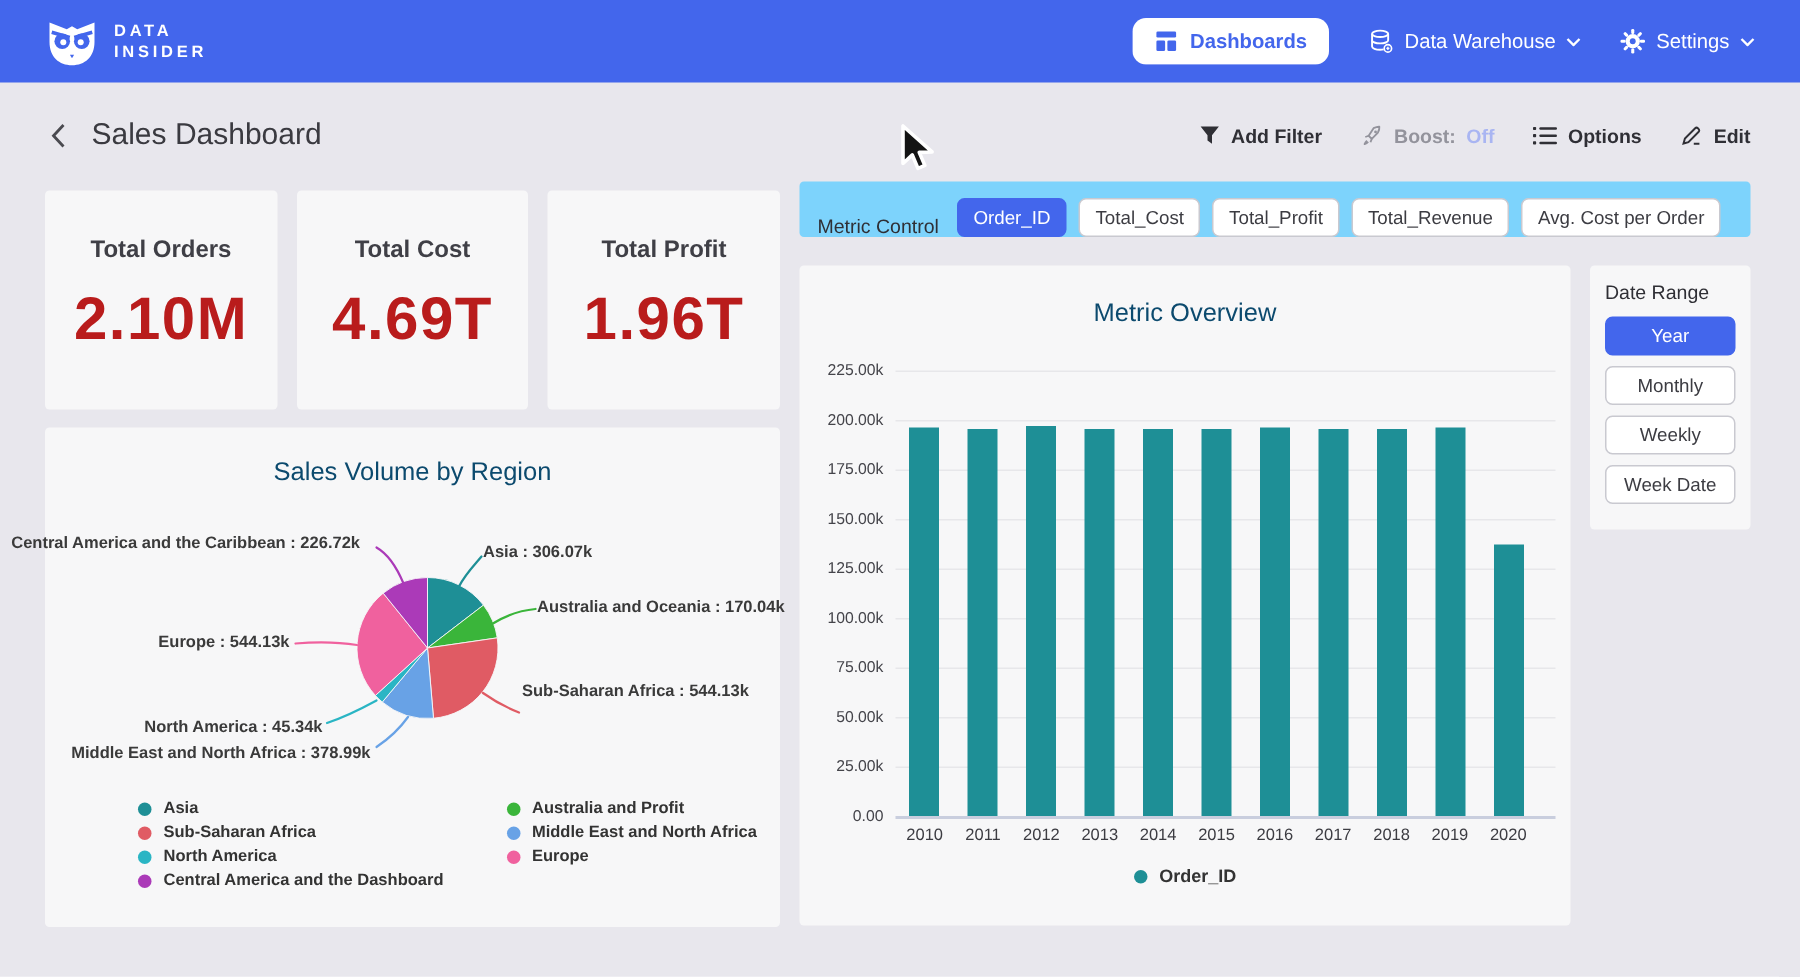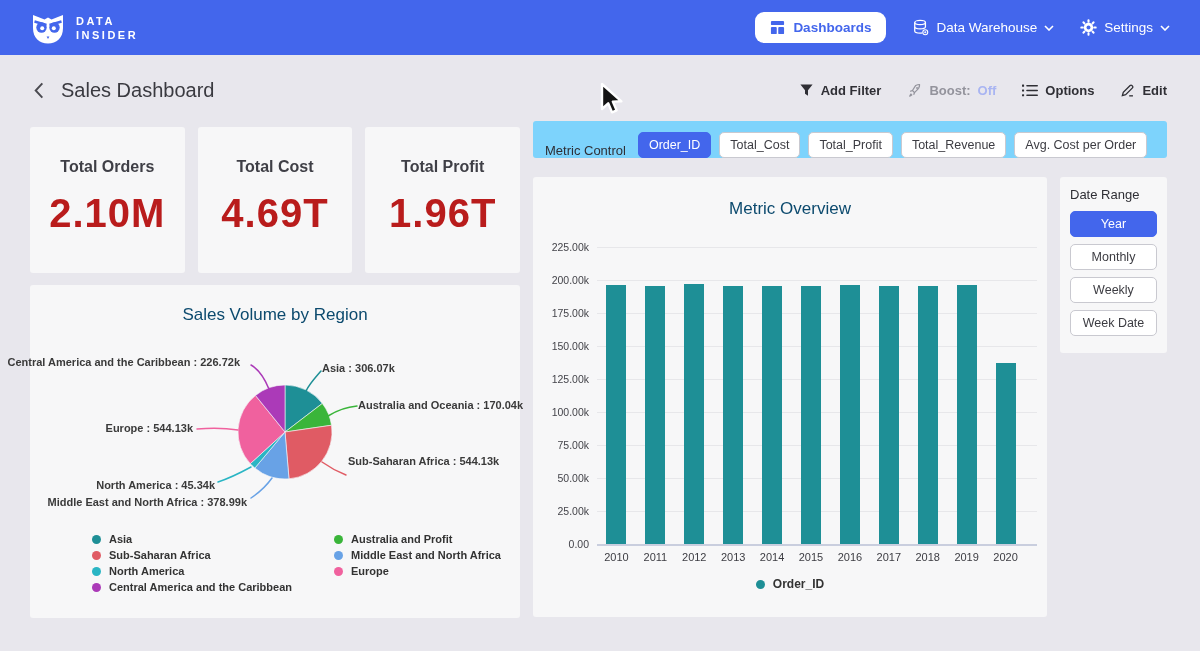--- a/index.html
+++ b/index.html
@@ -268,21 +268,21 @@
         <div class="leg-item">
           <span class="leg-dot" style="background: rgb(42, 181, 196);"></span>
           <span class="leg-txt">North America</span>
         </div>
         <div class="leg-item">
           <span class="leg-dot" style="background: rgb(240, 97, 158);"></span>
           <span class="leg-txt">Europe</span>
         </div>
         <div class="leg-item">
           <span class="leg-dot" style="background: rgb(171, 58, 184);"></span>
-          <span class="leg-txt">Central America and the Caribbean</span>
+          <span class="leg-txt">Central America and the Dashboard</span>
         </div>
       </div>
   </div>
 
   <div class="card bar-card" id="bar-card">
     <div class="card-title">Metric Overview</div>
     <div class="bar-legend">
       <span class="leg-dot" id="bar-leg-dot" style="background: rgb(30, 143, 150);"></span>
       <span class="leg-txt">Order_ID</span>
     </div>

